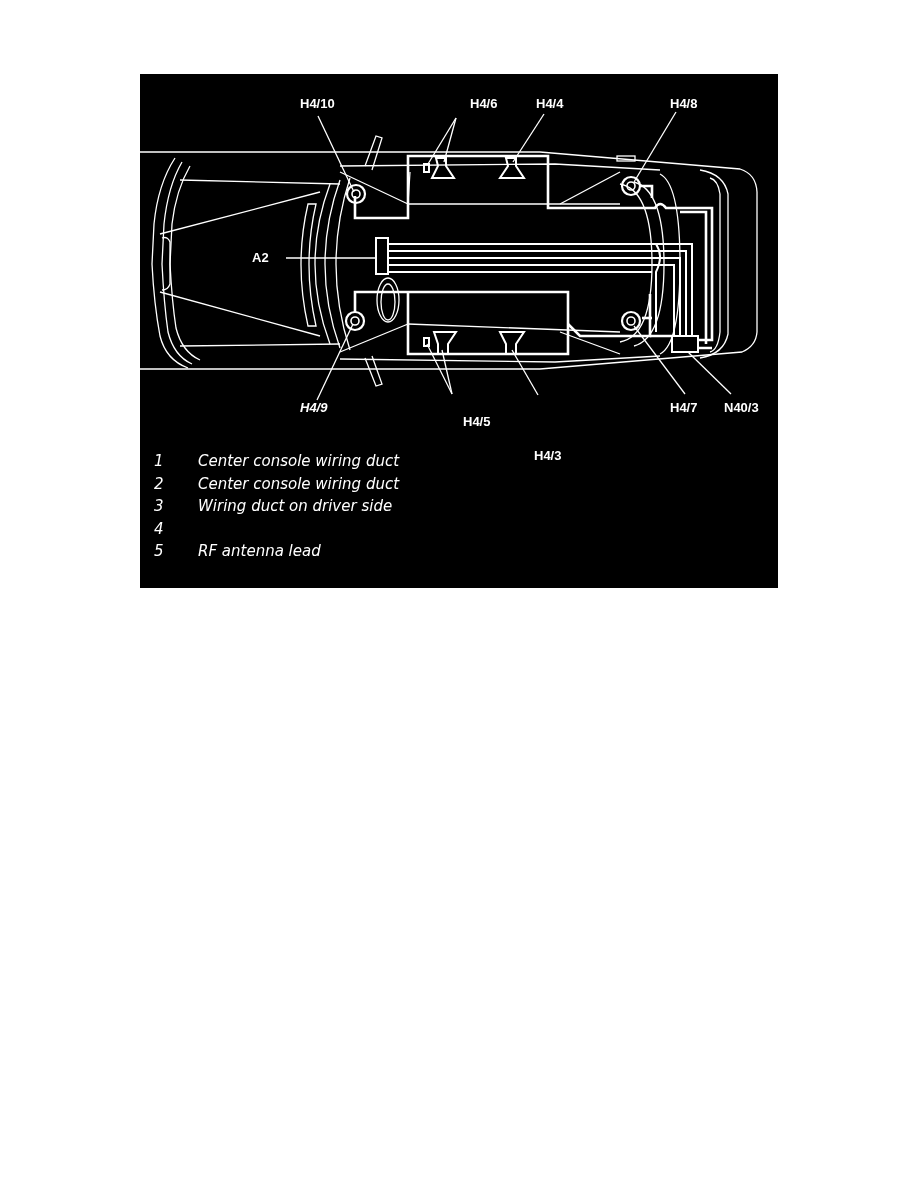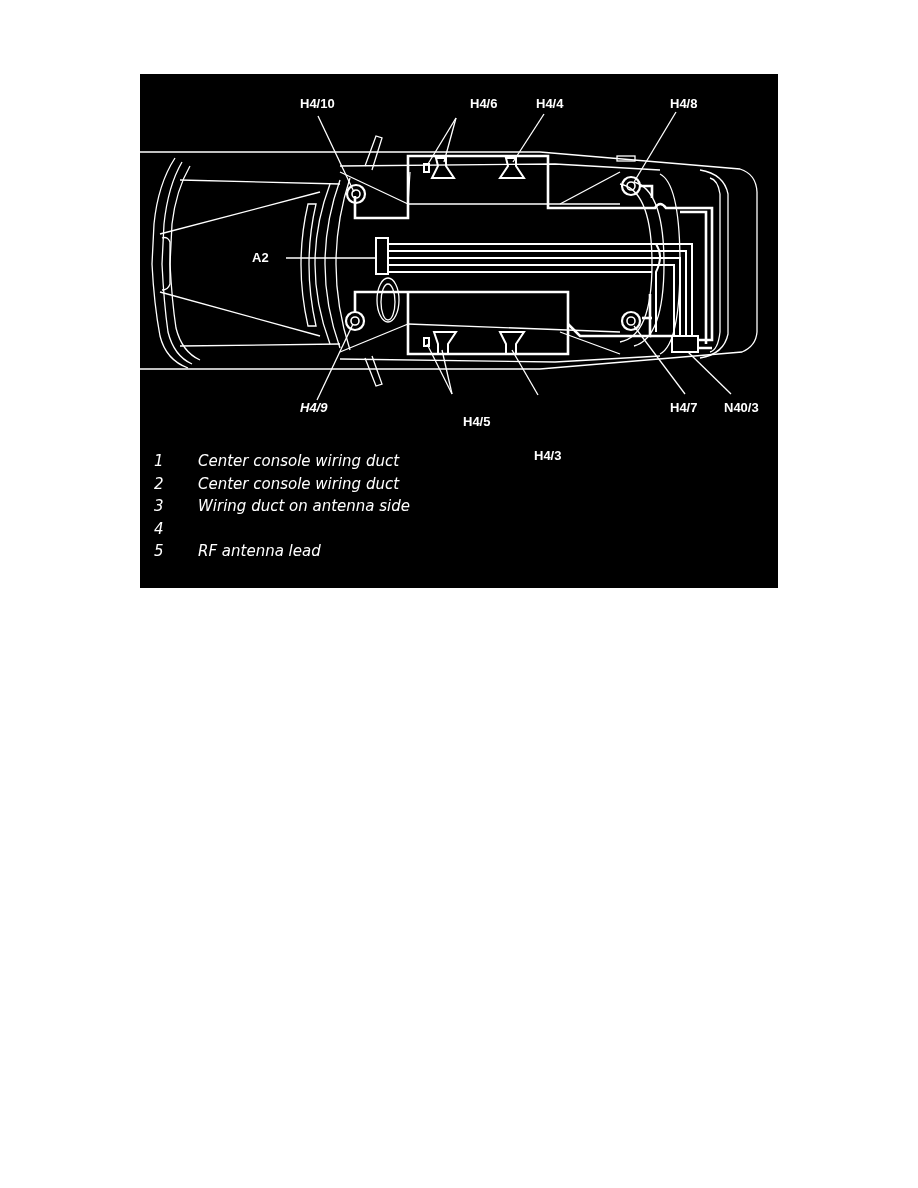--- a/index.html
+++ b/index.html
@@ -163,21 +163,21 @@
     <div class="legend-row">
       <span class="legend-key">1</span>
       <span class="legend-text">Center console wiring duct</span>
     </div>
     <div class="legend-row">
       <span class="legend-key">2</span>
       <span class="legend-text">Center console wiring duct</span>
     </div>
     <div class="legend-row">
       <span class="legend-key">3</span>
-      <span class="legend-text">Wiring duct on antenna side</span>
+      <span class="legend-text">Wiring duct on driver side</span>
     </div>
     <div class="legend-row">
       <span class="legend-key">4</span>
     </div>
     <div class="legend-row">
       <span class="legend-key">5</span>
       <span class="legend-text">RF antenna lead</span>
     </div>
   </div>
 </div>

